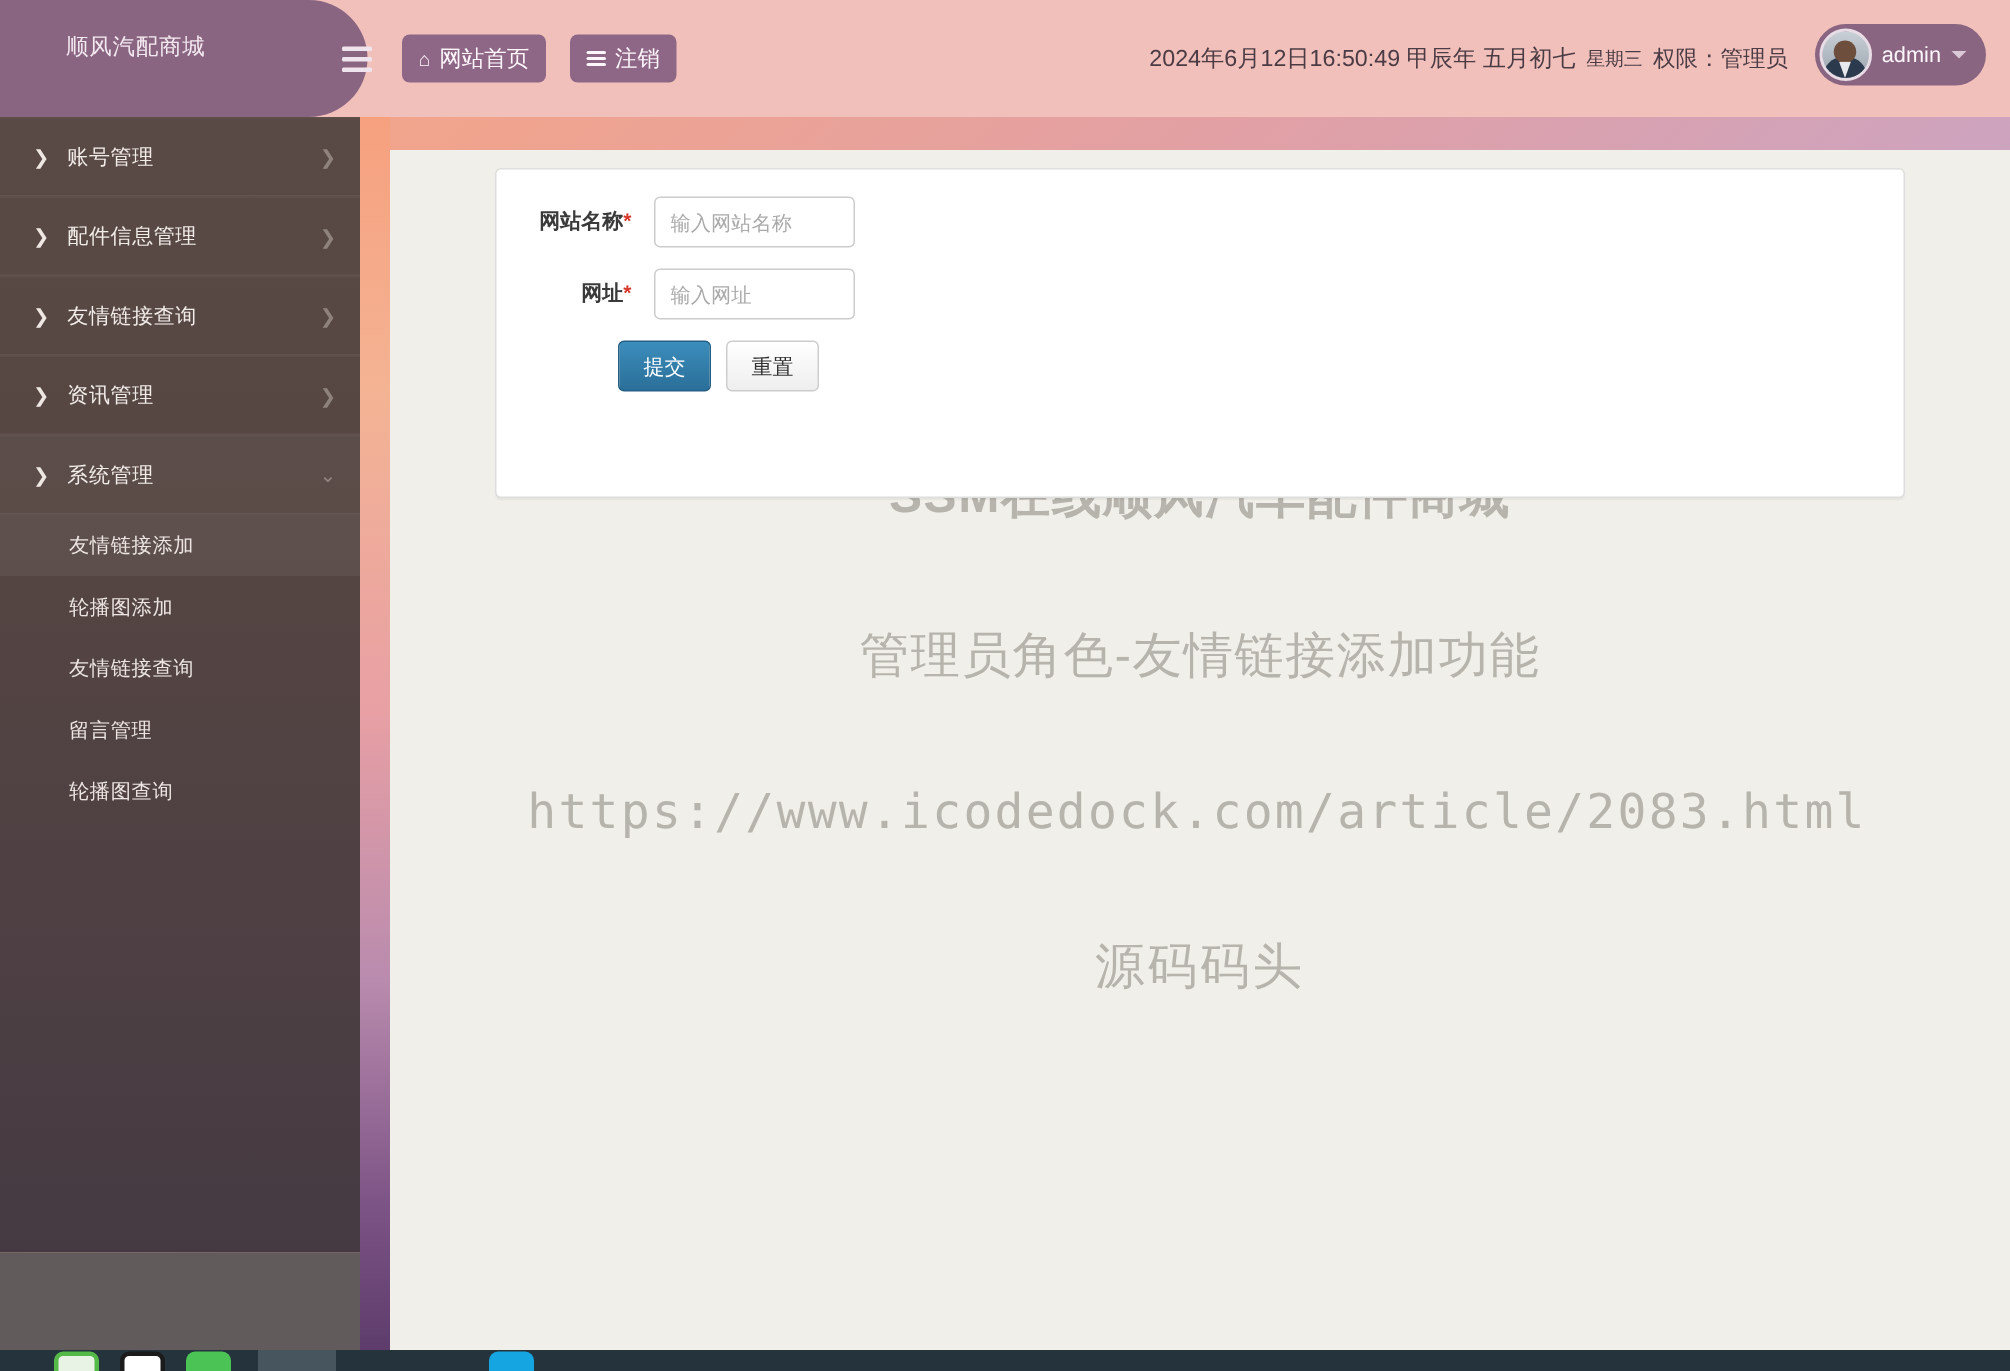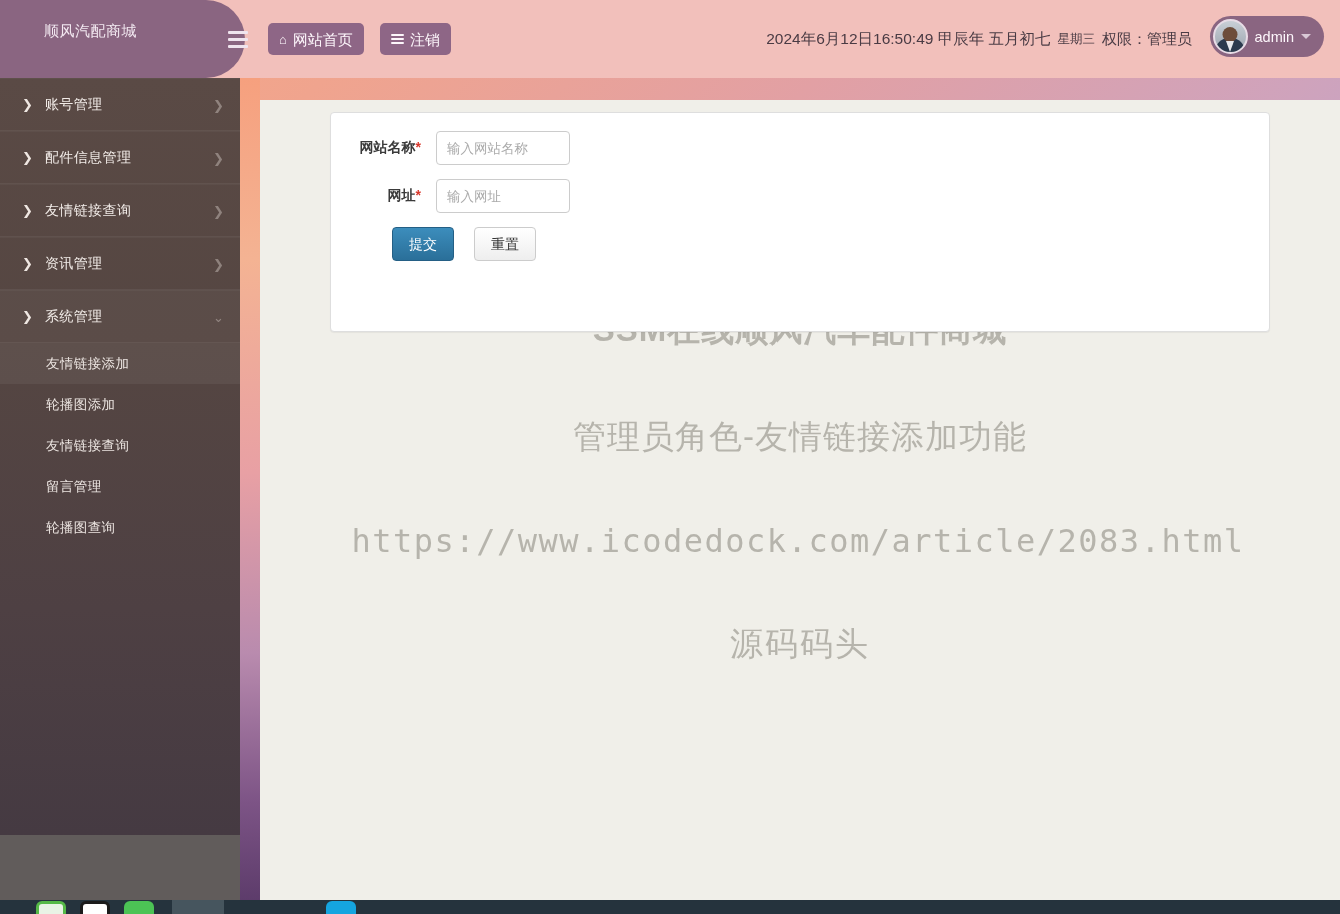--- a/index.html
+++ b/index.html
@@ -197,21 +197,21 @@
   }
   .req { color: #d9372b; font-weight: bold; }
   .form-input {
     width: 134px; height: 34px;
     border: 1px solid #ccc; border-radius: 4px;
     padding: 0 10px; font-size: 13.5px; color: #0f766e;
     font-family: inherit;
     background: #fff;
   }
   .form-input::placeholder { color: #aaa; }
-  .btn-row { display: flex; gap: 20px; padding-left: 61px; margin-top: 4px; }
+  .btn-row { display: flex; gap: 10px; padding-left: 81px; margin-top: 4px; }
   .btn {
     height: 34px; padding: 0 16px;
     font-size: 14px; font-family: inherit;
     border-radius: 4px; cursor: pointer; line-height: 1;
   }
   .btn-primary {
     background: linear-gradient(#3c8dbc, #2a6f99);
     border: 1px solid #245f85; color: #fff;
   }
   .btn-default {

